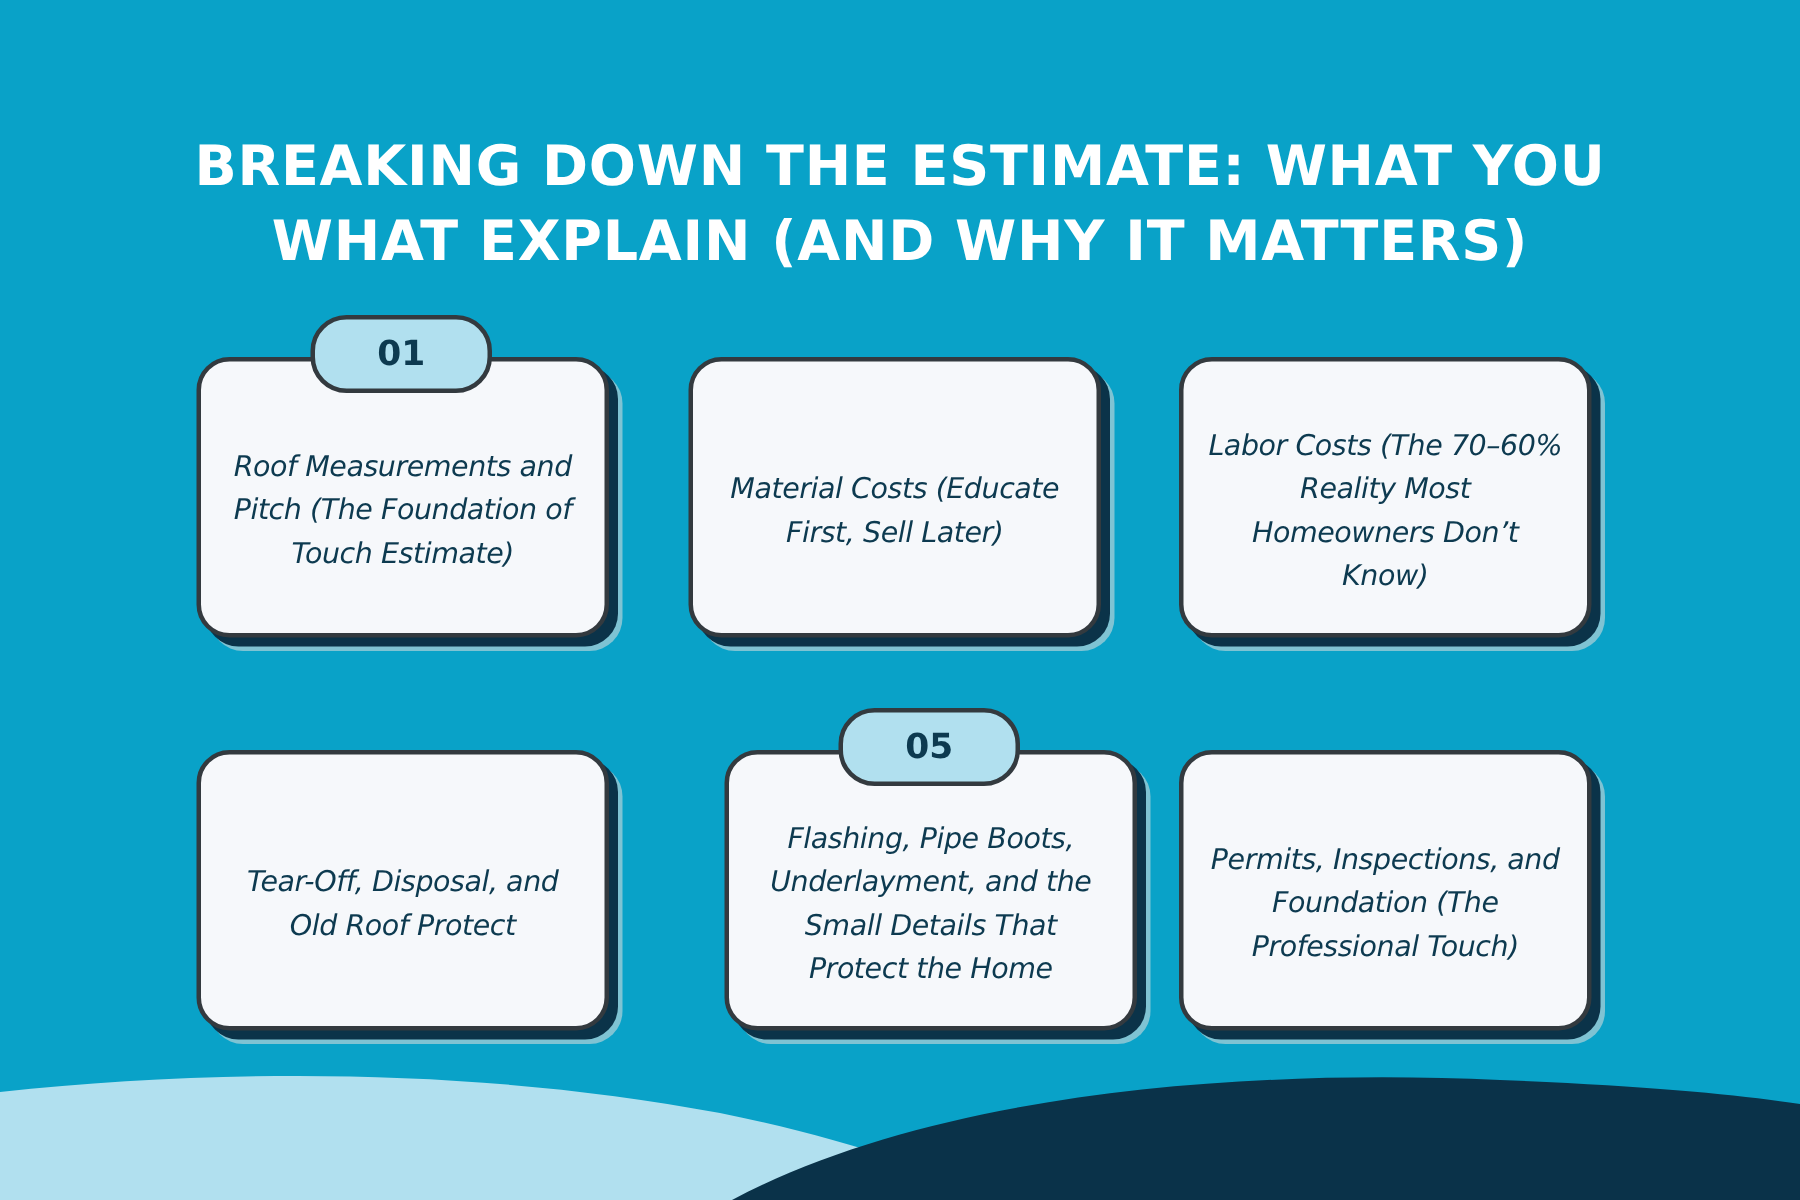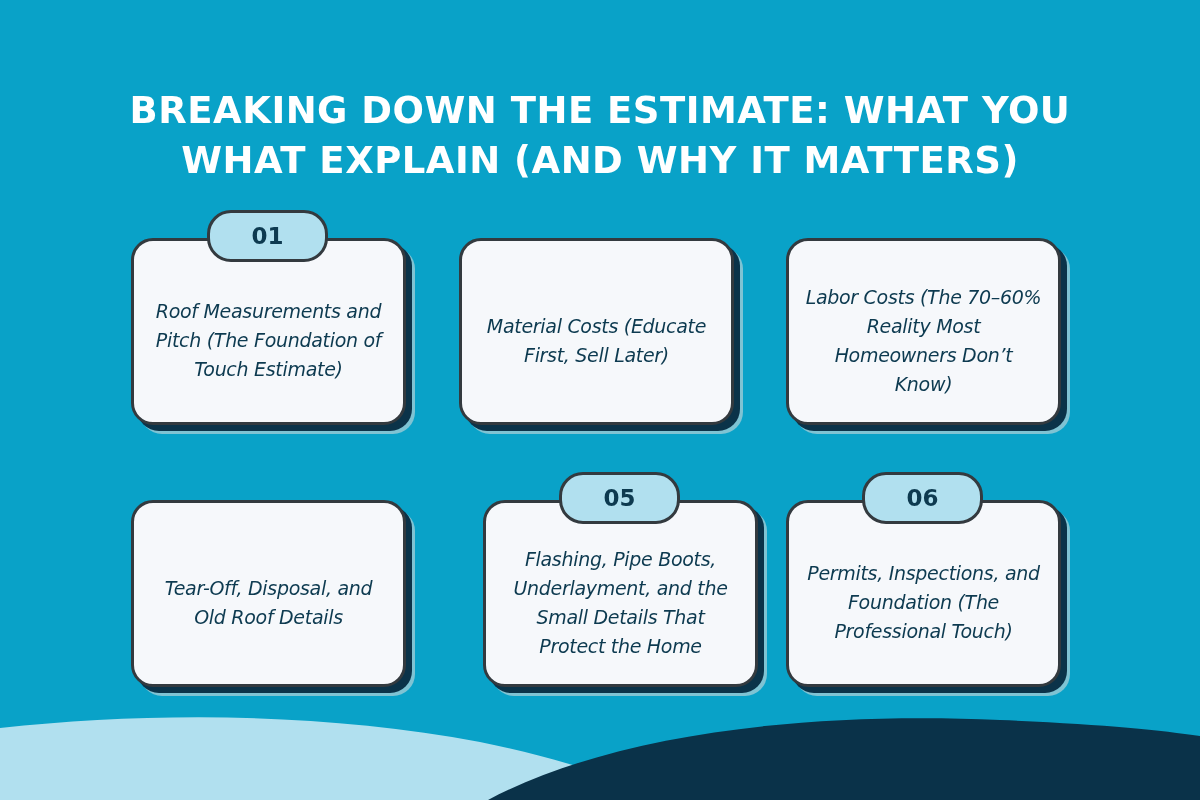--- a/index.html
+++ b/index.html
@@ -101,33 +101,32 @@
   <div class="shadow1"></div>
   <div class="face">
     <div class="text">Labor Costs (The 70–60% Reality Most Homeowners Don’t Know)</div>
   </div>
 </div>
 
 <div class="card" style="left:131px; top:500px;">
   <div class="shadow2"></div>
   <div class="shadow1"></div>
   <div class="face">
-    <div class="text">Tear-Off, Disposal, and Old Roof Details</div>
+    <div class="text">Tear-Off, Disposal, and Old Roof Protect</div>
   </div>
 </div>
 
 <div class="card" style="left:459px; top:500px;margin-left:24px;">
   <div class="shadow2"></div>
   <div class="shadow1"></div>
   <div class="pill">05</div>
   <div class="face">
     <div class="text">Flashing, Pipe Boots, Underlayment, and the Small Details That Protect the Home</div>
   </div>
 </div>
 
 <div class="card" style="left:786px; top:500px;">
   <div class="shadow2"></div>
   <div class="shadow1"></div>
-  <div class="pill">06</div>
   <div class="face">
     <div class="text">Permits, Inspections, and Foundation (The Professional Touch)</div>
   </div>
 </div>
 
 </body></html>

